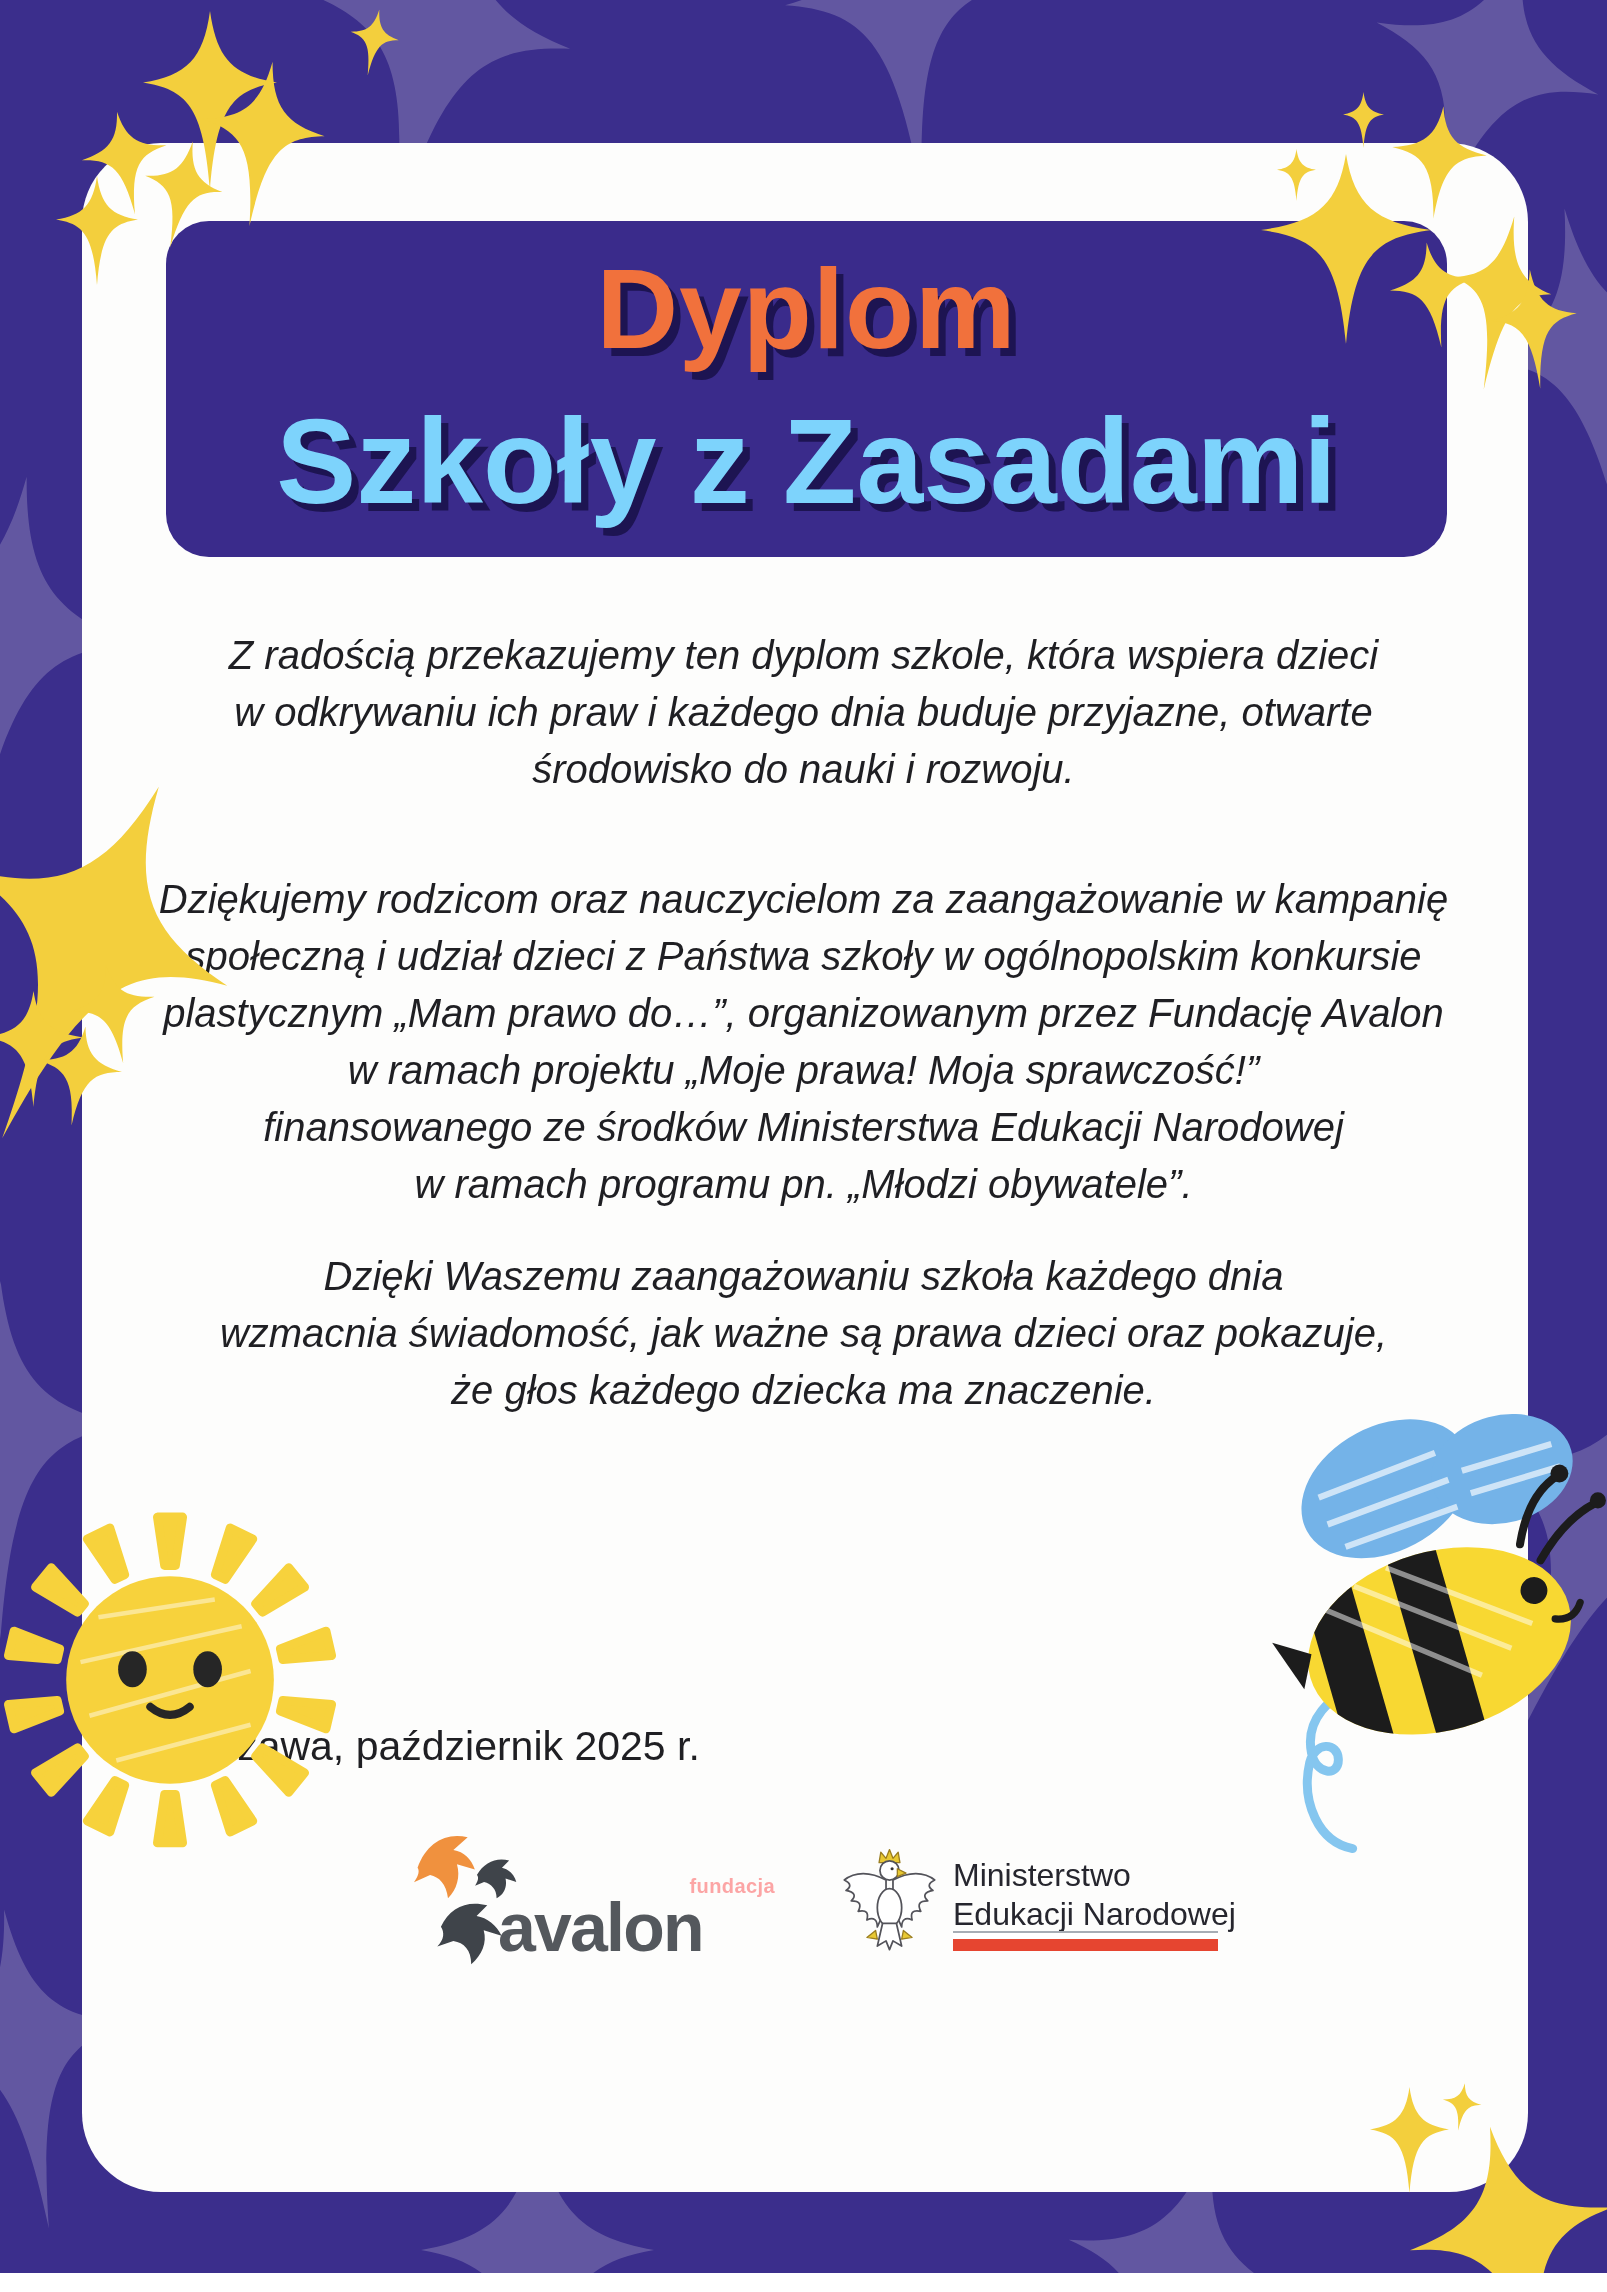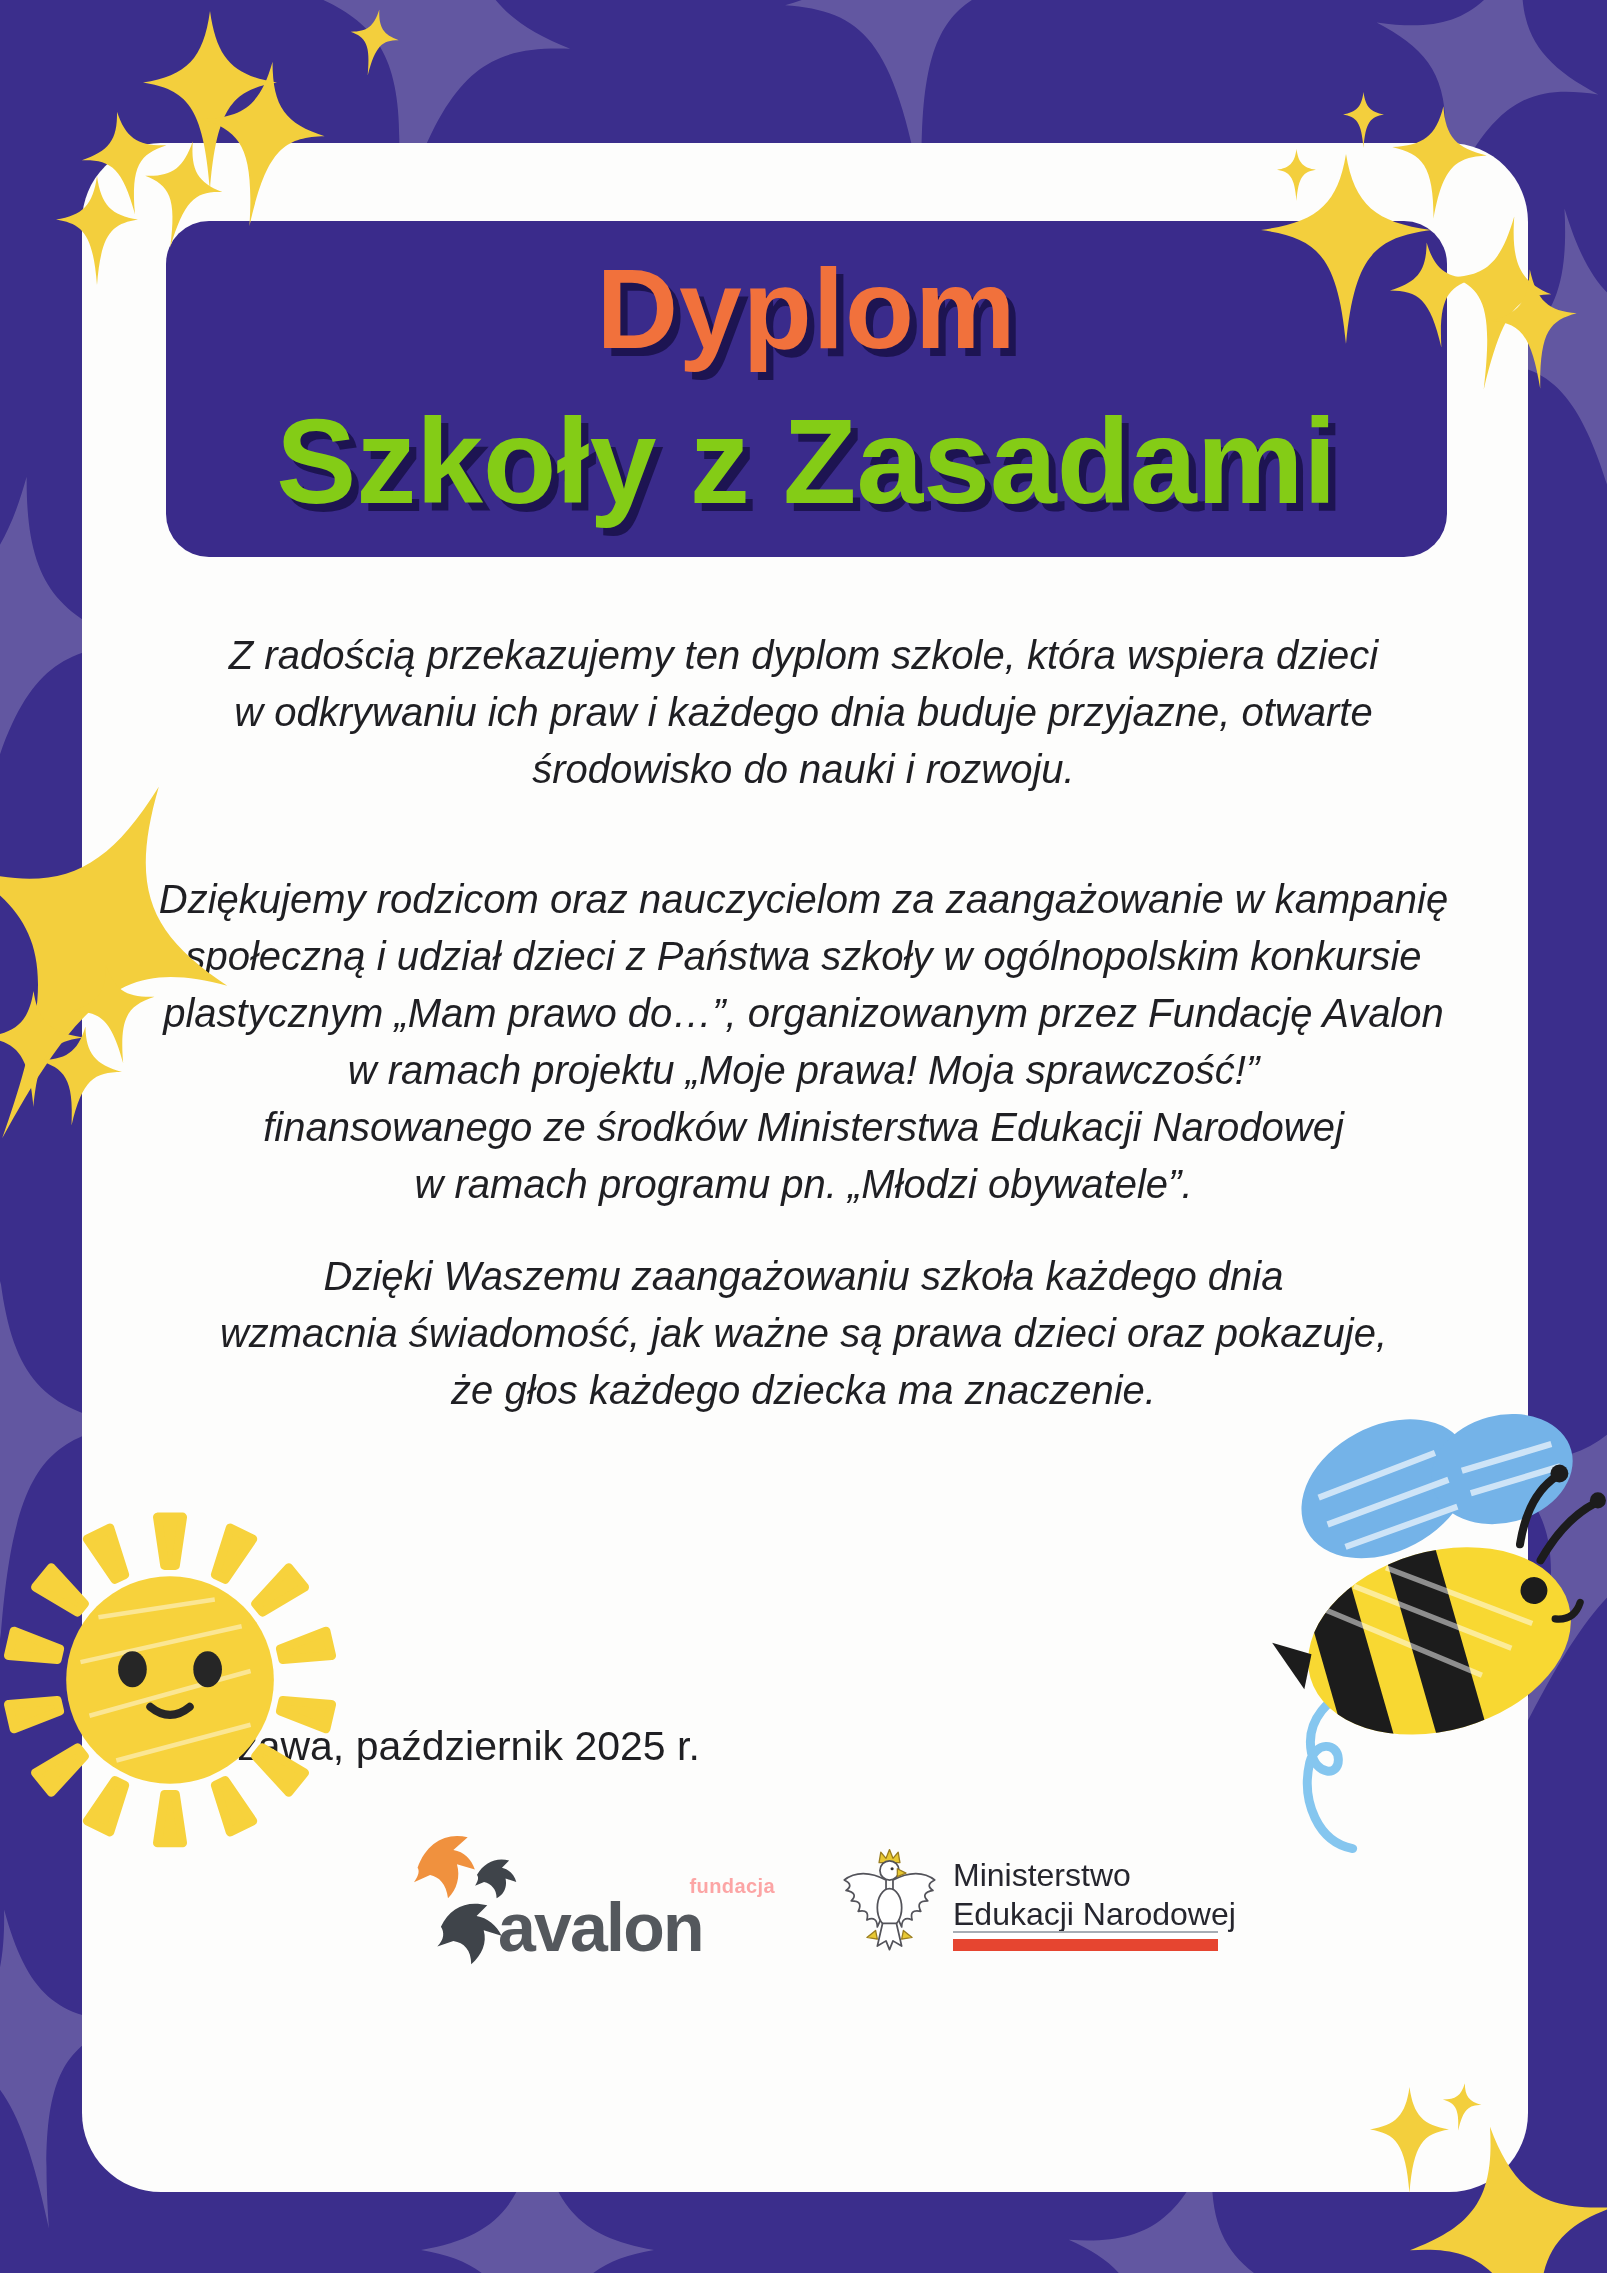--- a/index.html
+++ b/index.html
@@ -4,21 +4,21 @@
 <style>
   html,body{margin:0;padding:0;}
   body{width:1608px;height:2293px;overflow:hidden;font-family:"Liberation Sans",sans-serif;}
   .page{position:absolute;left:0;top:0;width:1608px;height:2273px;background:#3b2e8c;overflow:hidden;}
   .card{position:absolute;left:82px;top:143px;width:1446px;height:2049px;background:#fdfdfc;border-radius:79px;}
   .banner{position:absolute;left:166px;top:221px;width:1281px;height:336px;background:#3a2b8b;border-radius:43px;}
   .title1{position:absolute;left:166px;top:244px;width:1281px;text-align:center;
           font-size:113px;font-weight:bold;color:#f1713c;letter-spacing:0.9px;
           text-shadow:7.2px 8px 0 #1d1452;}
   .title2{position:absolute;left:166px;top:392px;width:1281px;text-align:center;
-          font-size:120px;font-weight:bold;color:#84cc16;letter-spacing:0px;
+          font-size:120px;font-weight:bold;color:#7dd3fc;letter-spacing:0px;
           text-shadow:7.2px 8px 0 #1d1452;}
   .preline{white-space:pre-line;font-style:italic;}
   .bodytext{position:absolute;left:143px;width:1321px;text-align:center;color:#1f1f23;
             font-size:40px;line-height:57px;}
   .p1{top:627px;}
   .p2{top:871px;}
   .p3{top:1248px;}
   .dateline{position:absolute;left:143px;top:1723px;width:1321px;
             color:#1f1f23;font-size:41px;}
   .footer{position:absolute;left:143px;top:2038px;width:1321px;text-align:center;

